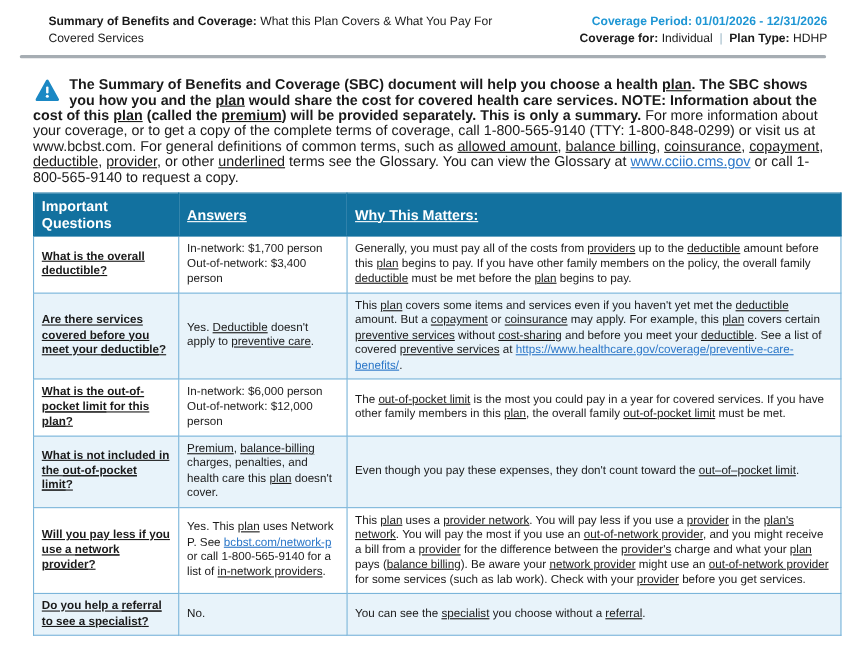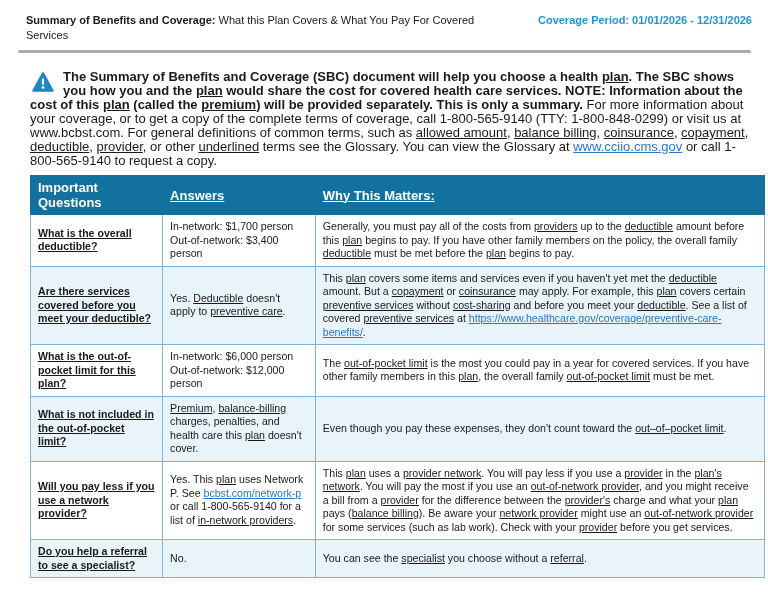--- a/index.html
+++ b/index.html
@@ -2,22 +2,22 @@
 <html style="--accent: #1e96d4; --table-header-bg: #12719f; --table-border: #7bb5da; --row-stripe: #e8f3fa; --link: #2a76c8; --muted-link: #4e7ea3; --page-number: #1e8bc3; --rule: #a6adb3; --warning-icon: #1b88c4;"><head>
 <meta charset="utf-8">
 <style>
   html,body{margin:0;padding:0;background:#fff;}
   .page{
     width:768px;height:593px;box-sizing:border-box;background:#fff;
     font-family:"Liberation Sans", sans-serif;color:#1a1a1a;
     display:flex;flex-direction:column;overflow:hidden;
   }
   
-  .doc-header{display:flex;justify-content:space-between;align-items:flex-start;
-    padding:13px 16px 0 26px;font-size:11px;line-height:15px;gap:42px;}
+  .doc-header{display:flex;justify-content:space-between;align-items:flex-end;
+    padding:13px 16px 0 44px;font-size:11px;line-height:15px;gap:42px;}
   .h-left{max-width:470px;}
   .h-right{text-align:right;white-space:nowrap;}
   .bold{font-weight:bold;}
   .accent{color:var(--accent,#1e96d4);}
   .sep{color:#9ab6c6;padding:0 3px;font-weight:normal;}
   
   .rule{height:3px;background:var(--rule,#a6adb3);margin:7px 17px 0 18px;border-radius:2px;}
   
   .intro{margin:17px 10px 7px 30px;font-size:13px;line-height:14px;}
   .warn{float:left;margin:2px 9px 2px 2px;}
@@ -42,20 +42,27 @@
 <body>
 
 <div class="page" data-name="sbc-document-page">
 
   <header class="doc-header" data-name="document-header">
     <div class="h-left" data-name="header-left">
       <div data-name="document-title"><span class="bold" data-name="document-title-bold">Summary of Benefits and Coverage:</span><span data-name="document-subtitle"> What this Plan Covers &amp; What You Pay For Covered Services</span></div>
     </div>
     <div class="h-right" data-name="header-right">
       <div class="accent bold" data-name="coverage-period">Coverage Period: 01/01/2026 - 12/31/2026</div>
+      <div data-name="coverage-for-line">
+        <span class="bold" data-name="coverage-for-label">Coverage for:</span>
+        <span data-name="coverage-for-value">Individual</span>
+        <span class="sep" data-name="separator">|</span>
+        <span class="bold" data-name="plan-type-label">Plan Type:</span>
+        <span data-name="plan-type-value">HDHP</span>
+      </div>
     </div>
   </header>
 
   <div class="rule" data-name="header-divider"></div>
 
   <section class="intro" data-name="intro-note">
     <span class="warn" data-name="warning-icon">
       <svg width="22" height="20" viewBox="0 0 24 22" aria-hidden="true">
         <path d="M12 1.5 L22.5 20.5 H1.5 Z" fill="var(--warning-icon,#1b88c4)" stroke="var(--warning-icon,#1b88c4)" stroke-width="2.5" stroke-linejoin="round"></path>
         <rect x="10.8" y="7.2" width="2.4" height="7" rx="1.2" fill="#ffffff"></rect>

